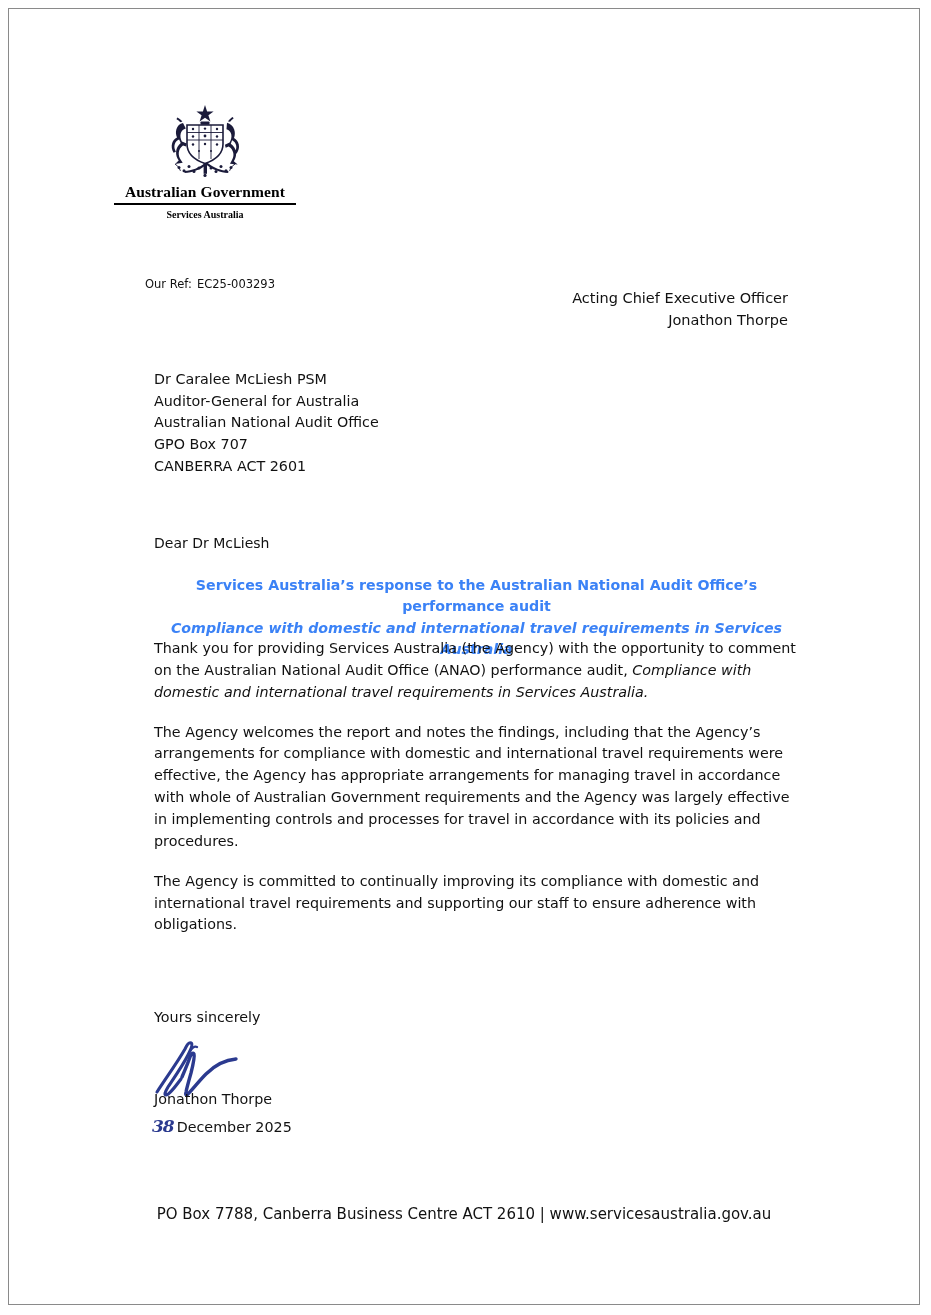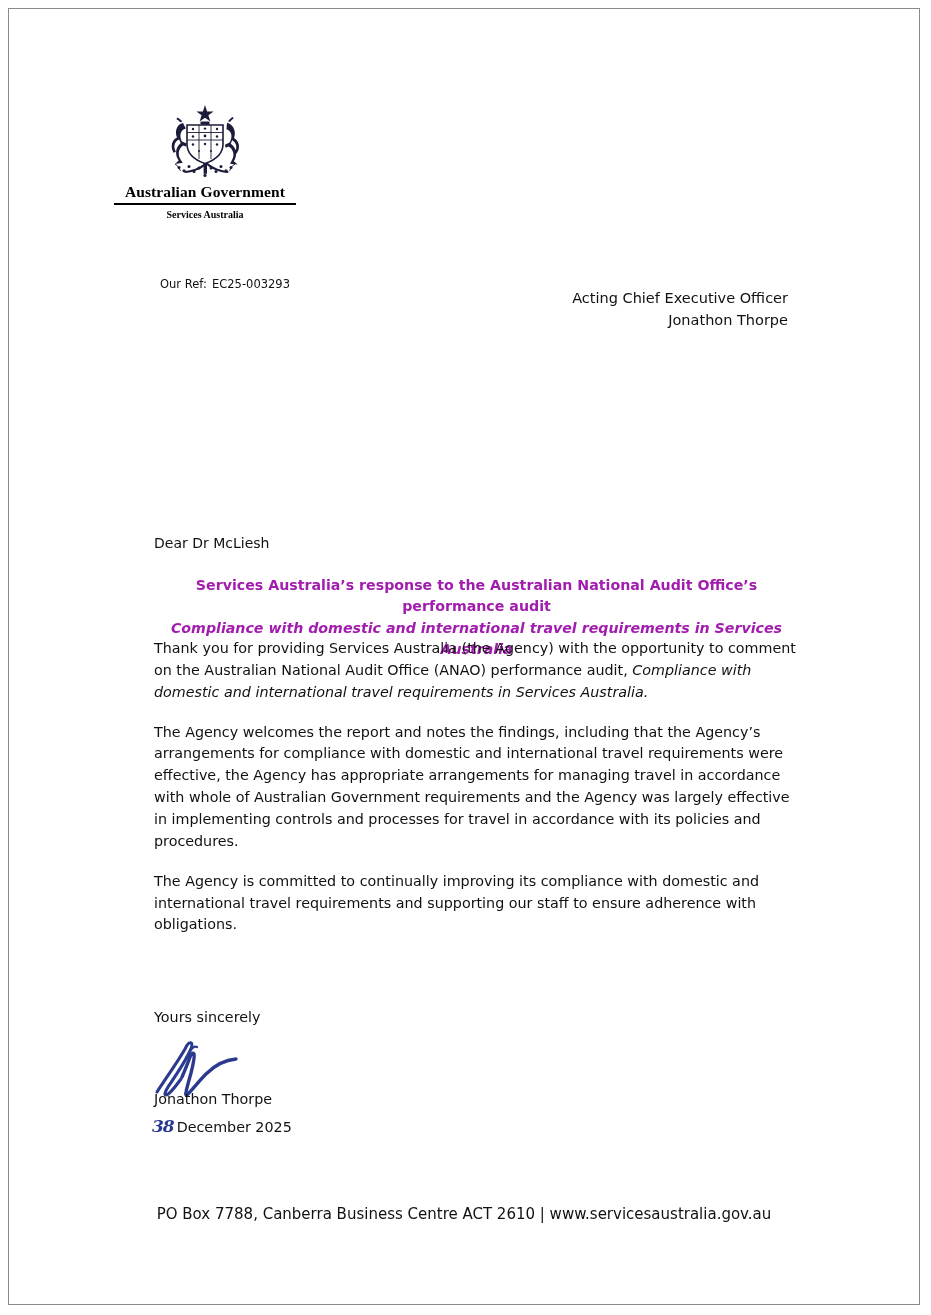--- a/index.html
+++ b/index.html
@@ -70,21 +70,21 @@
     font-weight: bold;
     font-size: 10px;
     color: #000;
     line-height: 1.2;
     white-space: nowrap;
   }
 
   
   .ref-block {
     position: absolute;
-    left: 151px;
+    left: 136px;
     top: 268px;
     font-size: 11.5px;
     color: #111;
     white-space: nowrap;
   }
   .ref-label { display: inline-block; width: 52px; }
   .ref-value { display: inline-block; }
 
   .recipient-role {
     position: absolute;
@@ -120,21 +120,21 @@
 
   .subject {
     position: absolute;
     left: 145px;
     top: 566px;
     width: 645px;
     text-align: center;
     font-size: 14.2px;
     font-weight: bold;
     line-height: 1.5;
-    color: #a21caf;
+    color: #3b82f6;
   }
   .subject .line2 {
     font-style: italic;
   }
 
   .body-text {
     position: absolute;
     left: 145px;
     top: 629px;
     width: 645px;
@@ -262,20 +262,27 @@
 
     <div class="ref-block">
       <span class="ref-label">Our Ref:</span><span class="ref-value">EC25-003293</span>
     </div>
 
     <div class="recipient-role">
       <div>Acting Chief Executive Officer</div>
       <div>Jonathon Thorpe</div>
     </div>
 
+    <div class="address">
+      <div>Dr Caralee McLiesh PSM</div>
+      <div>Auditor-General for Australia</div>
+      <div>Australian National Audit Office</div>
+      <div>GPO Box 707</div>
+      <div>CANBERRA ACT 2601</div>
+    </div>
 
     <div class="salutation">Dear Dr McLiesh</div>
 
     <div class="subject">
       <div class="line1">Services Australia’s response to the Australian National Audit Office’s performance audit</div>
       <div class="line2">Compliance with domestic and international travel requirements in Services Australia</div>
     </div>
 
     <div class="body-text">
       <p><span>Thank you for providing Services Australia (the Agency) with the opportunity to comment on the Australian National Audit Office (ANAO) performance audit, </span><i>Compliance with domestic and international travel requirements in Services Australia.</i></p>

